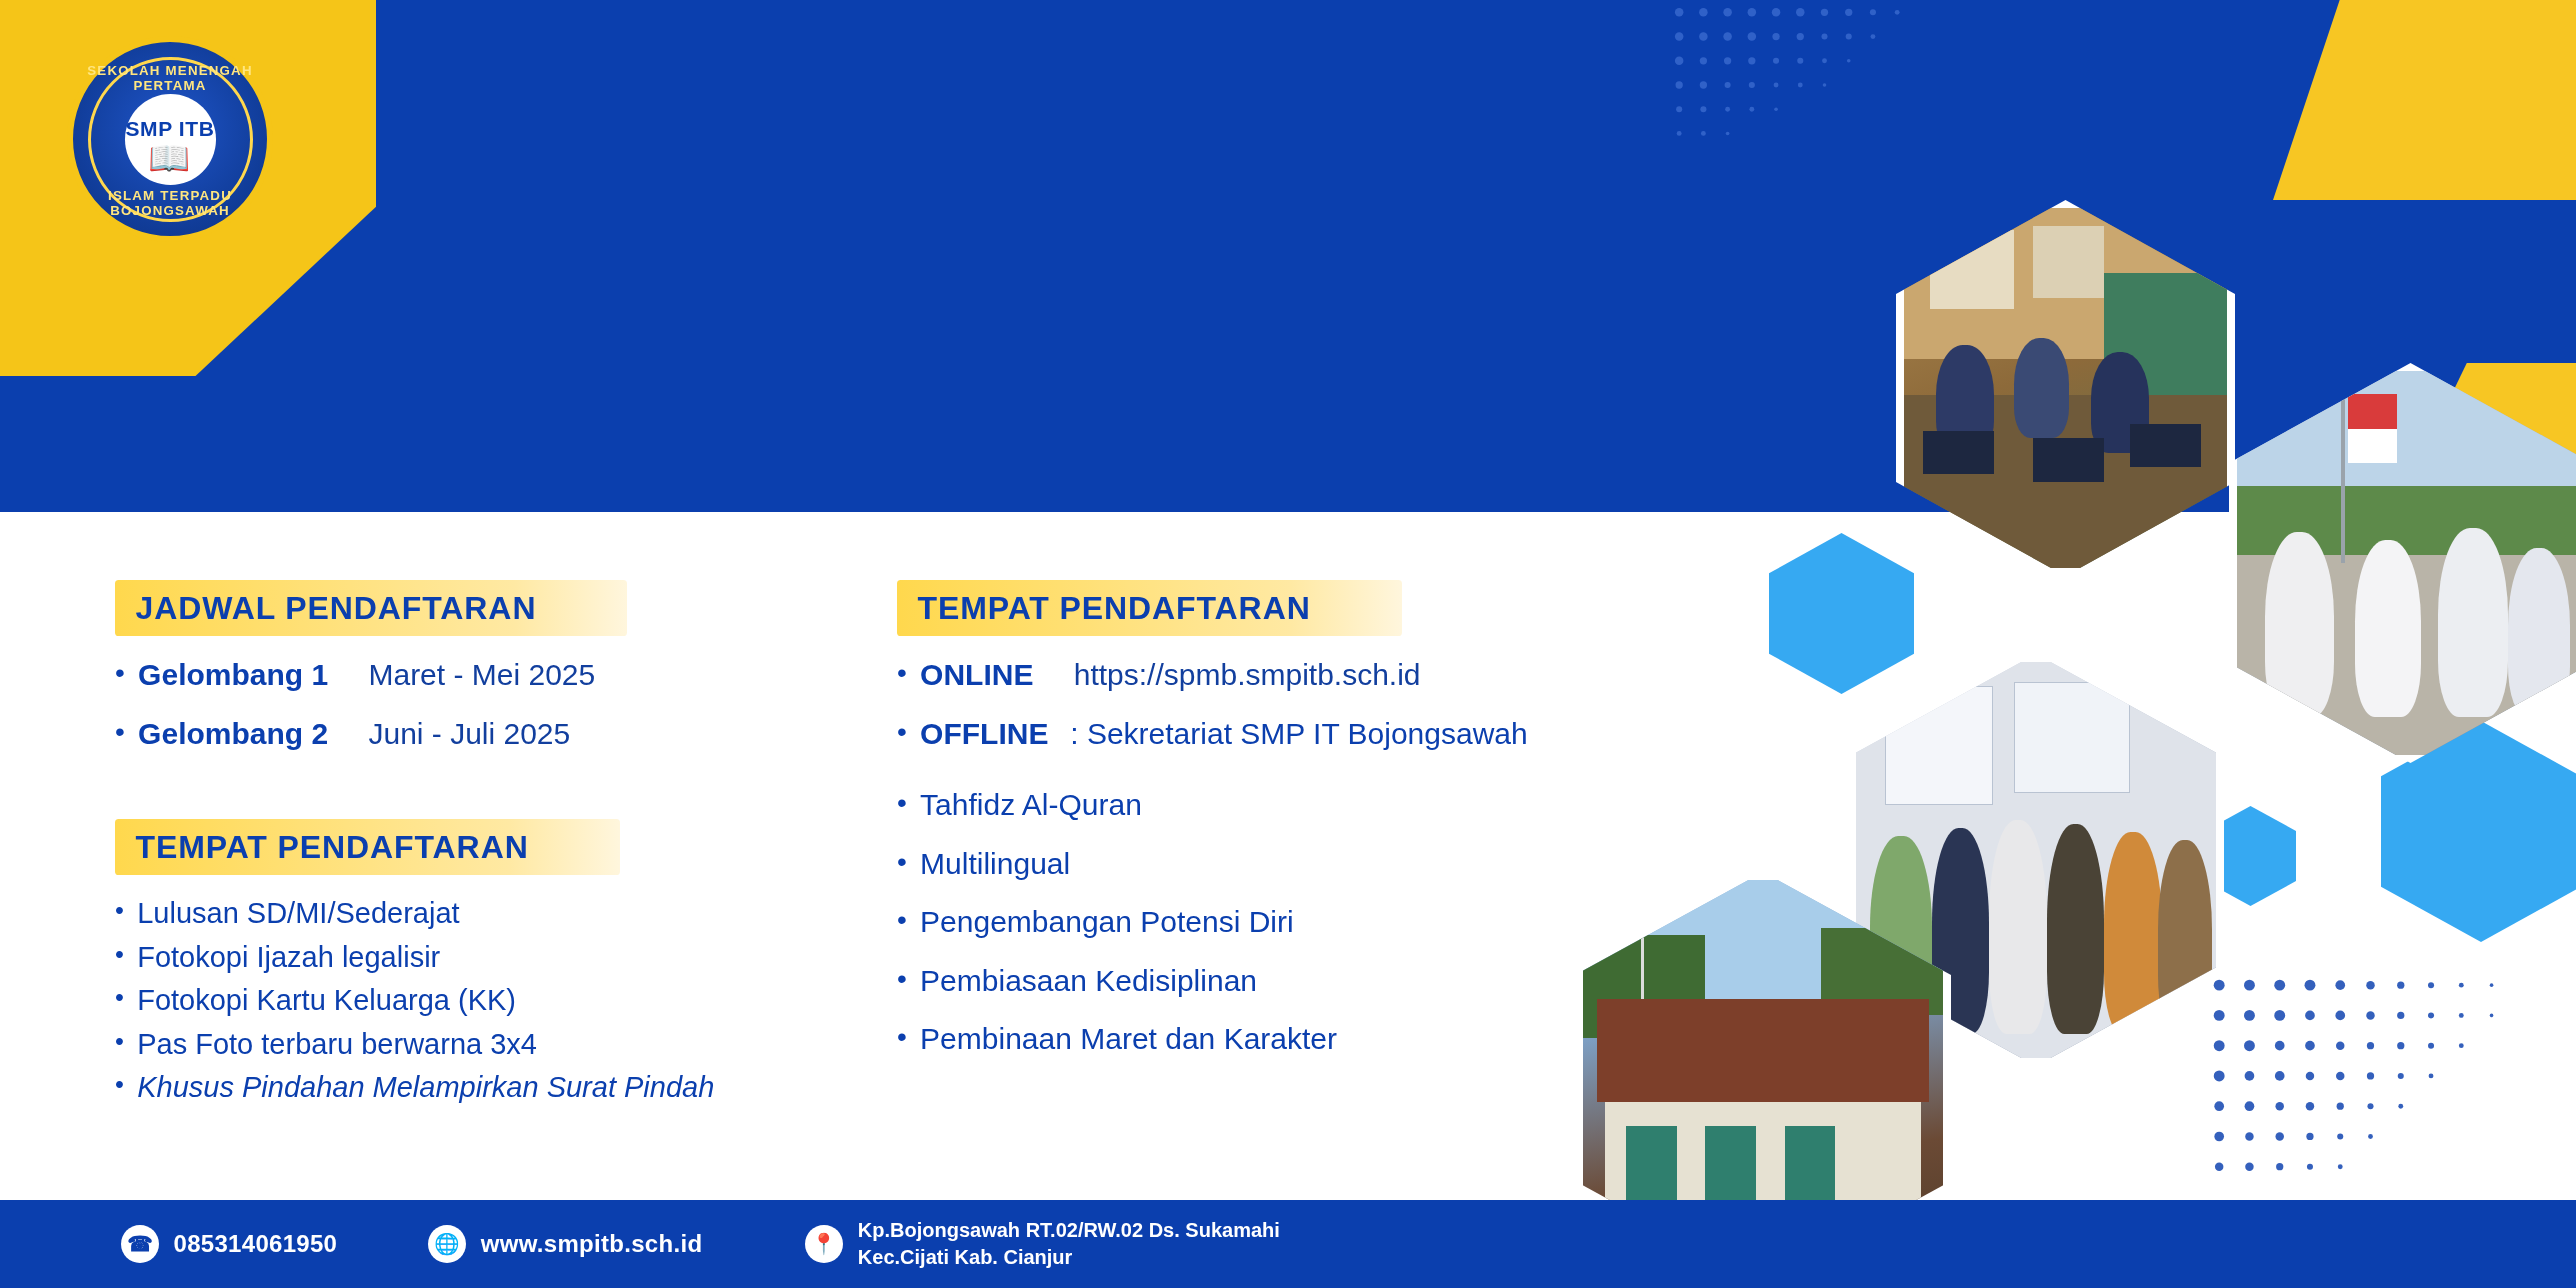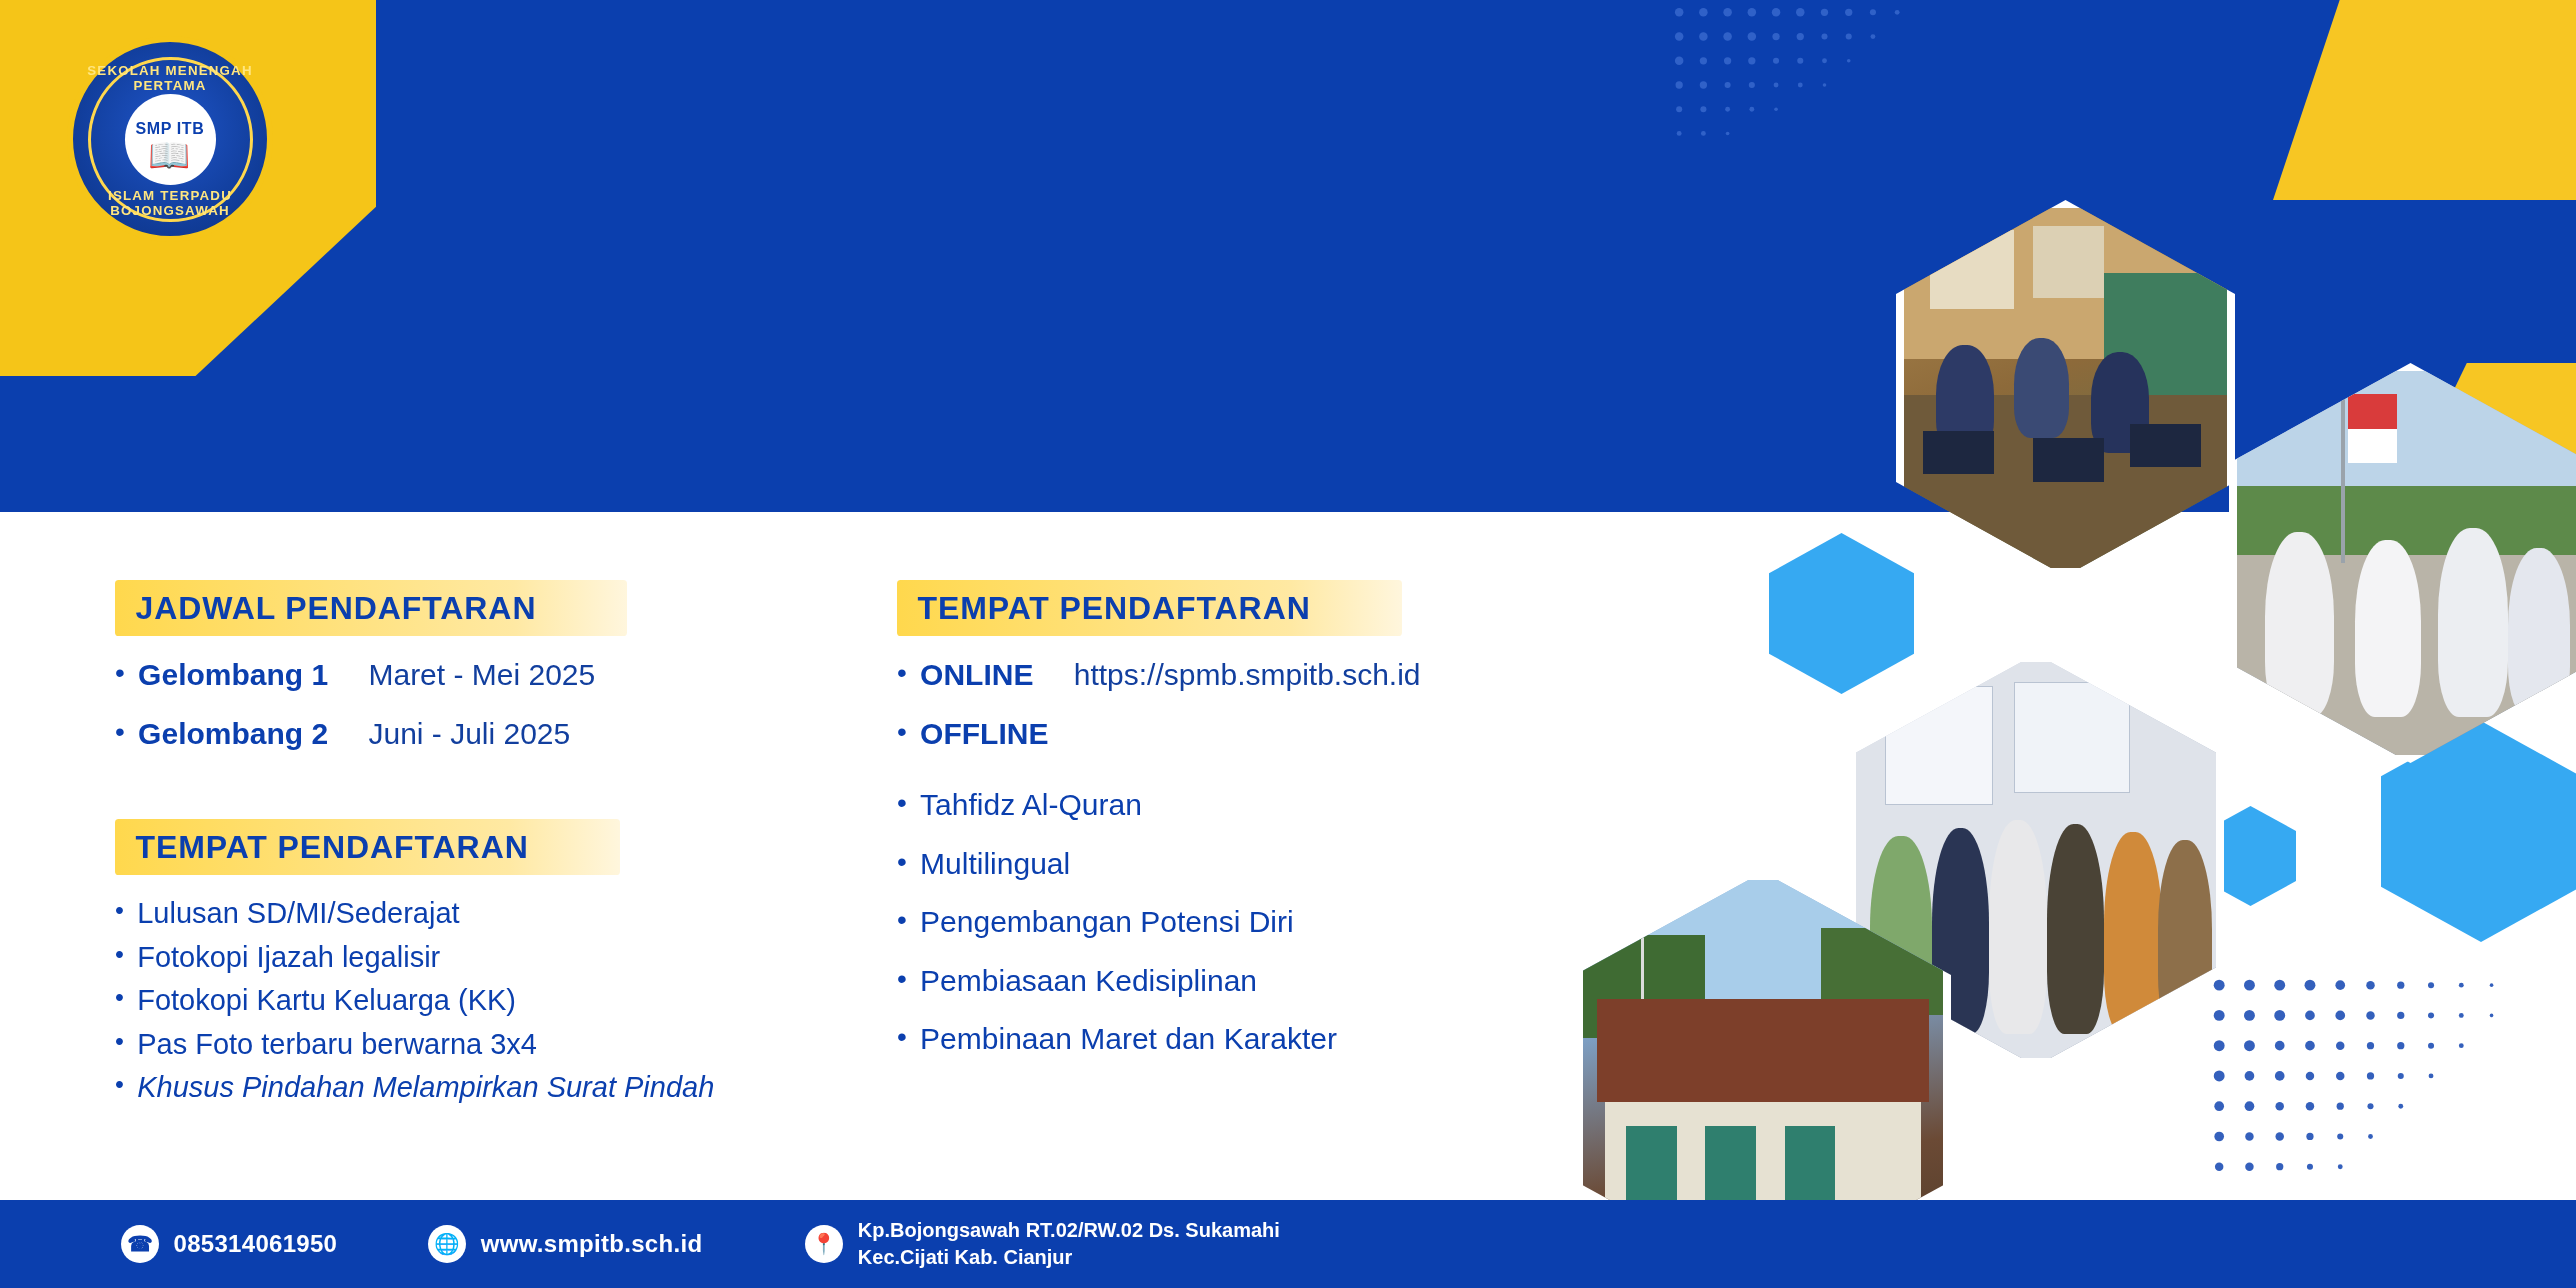--- a/index.html
+++ b/index.html
@@ -59,21 +59,21 @@
   .logo-ring {
     position: absolute; left: 14.5px; top: 14.5px; right: 14.5px; bottom: 14.5px;
     border: 3px solid #ffd84d; border-radius: 50%;
   }
   .logo-center {
     width: 91px; height: 91px; border-radius: 50%;
     background: #ffffff;
     display: flex; flex-direction: column; align-items: center; justify-content: center;
     color: #0b3fae;
   }
-  .logo-center .lc-top { font-size: 16px; font-weight: 700; letter-spacing: 0.6px; margin-top: 13px; }
+  .logo-center .lc-top { font-size: 21px; font-weight: 700; letter-spacing: 0.6px; margin-top: 13px; }
   .logo-center .lc-book { font-size: 34px; line-height: 34px; }
   .logo-text-top, .logo-text-bot {
     position: absolute; width: 100%; text-align: center;
     color: #ffe680; font-size: 13.3px; font-weight: 700; letter-spacing: 1.2px;
   }
   .logo-text-top { top: 20.6px; }
   .logo-text-bot { bottom: 18px; }
 
   .title-wrap {
     position: absolute; left: 400px; top: 58px; width: 1575px;
@@ -330,20 +330,21 @@
       <div class="pill pill-wide">TEMPAT PENDAFTARAN</div>
       <ul class="bullets">
         <li class="row-gel">
           <span class="dot">•</span>
           <span class="lbl-bold">ONLINE</span>
           <span class="val-reg">https://spmb.smpitb.sch.id</span>
         </li>
         <li class="row-gel">
           <span class="dot">•</span>
           <span class="lbl-bold">OFFLINE</span>
+          <span style="margin-left:8.5px">: Sekretariat SMP IT Bojongsawah</span>
         </li>
       </ul>
 
       <div class="group2b">
         <ul class="bullets spaced">
           <li>
             <span class="dot">•</span>
             <span>Tahfidz Al-Quran</span>
           </li>
           <li>

